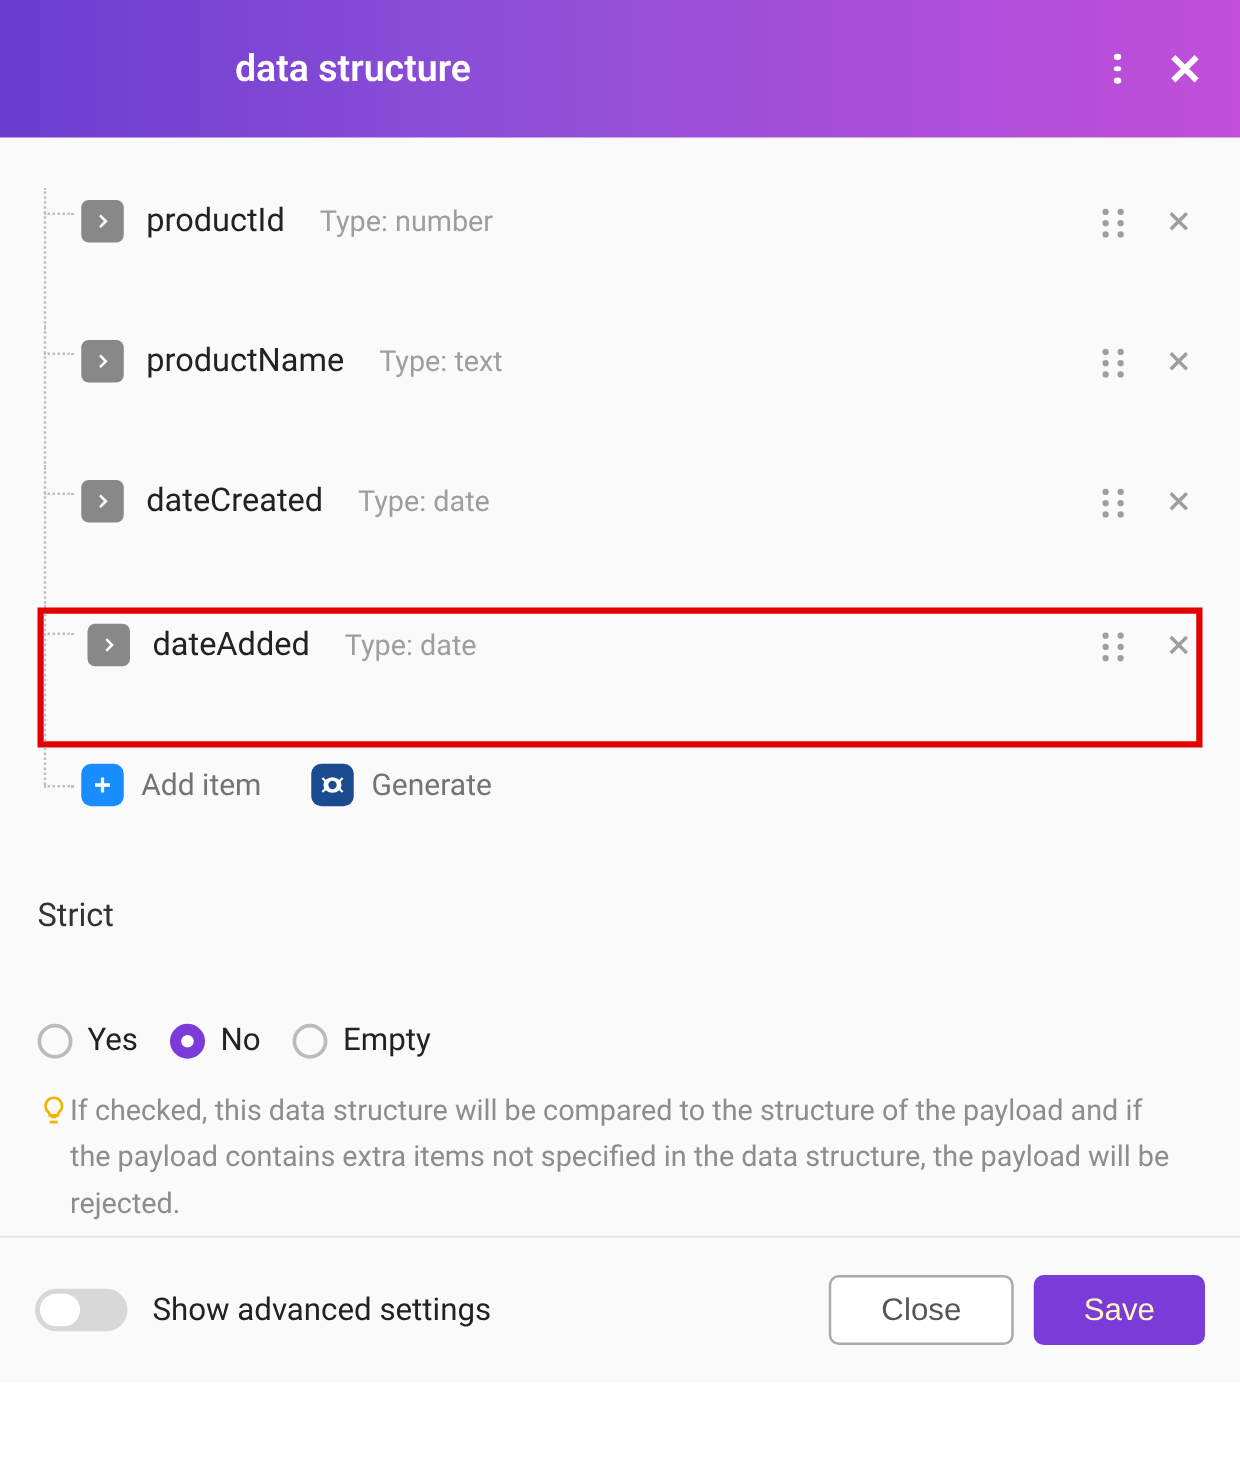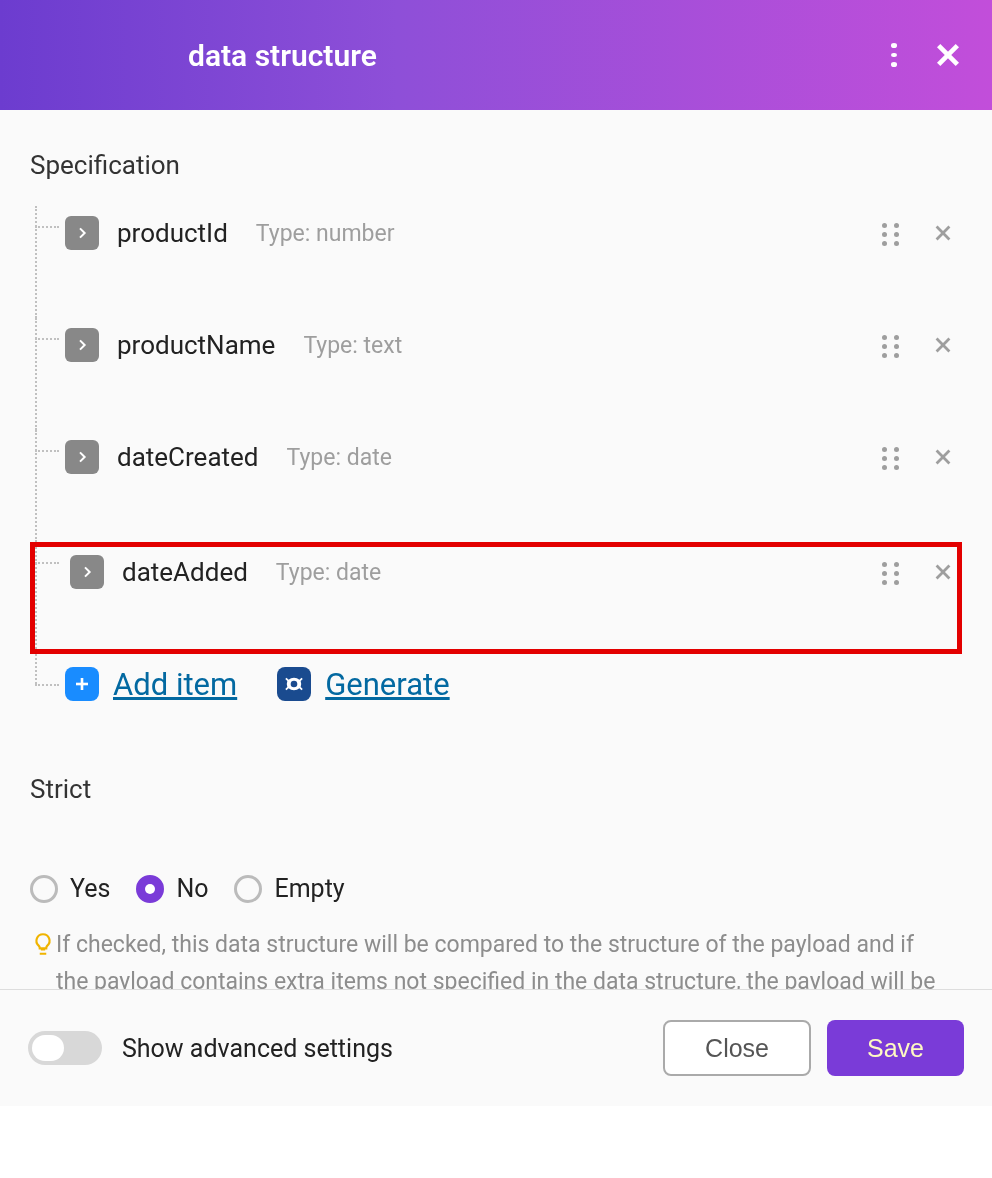--- a/index.html
+++ b/index.html
@@ -74,21 +74,21 @@
   .add-btn-icon {
     width:34px; height:34px; background:#198cff; border-radius:8px;
     display:flex; align-items:center; justify-content:center; cursor:pointer;
   }
   .add-btn-icon svg { stroke:#fff; stroke-width:3.5; }
   .generate-btn-icon {
     width:34px; height:34px; background:#1a4b8f; border-radius:8px;
     display:flex; align-items:center; justify-content:center; cursor:pointer;
   }
   .generate-btn-icon svg { fill:#fff; }
-  .action-text { font-size:31px; color:#0369a1; margin-left:14px; cursor:pointer;text-decoration:underline; }
+  .action-text { font-size:24px; color:#737373; margin-left:14px; cursor:pointer; }
   .spacer-inline { width:40px; }
 
   
   .strict-section { margin-top: 60px; }
   .radio-row { display:flex; align-items:center; gap:26px; margin-top:24px; }
   .radio-group { display:flex; align-items:center; gap:12px; cursor:pointer;margin-top:44px; }
   .radio-outer { width:28px; height:28px; border:3px solid #bbb; border-radius:50%; display:flex; align-items:center; justify-content:center; }
   .radio-outer.selected { border-color:#7a3bd8; background:#7a3bd8; }
   .radio-inner { width:10px; height:10px; background:#fff; border-radius:50%; display:none; }
   .radio-outer.selected .radio-inner { display:block; }
@@ -135,21 +135,20 @@
       <div class="icon-close-header">
         <svg viewBox="0 0 24 24">
             <line x1="4" y1="4" x2="20" y2="20"></line>
             <line x1="20" y1="4" x2="4" y2="20"></line>
           </svg>
       </div>
     </div>
   </div>
 
   <div class="body">
-    <div class="section-label">Specification</div>
 
     <div class="spec-list">
 
       <div class="spec-row">
         <div class="tree-line"></div>
           <div class="tree-elbow-h"></div>
         <div class="expand-btn">
           <svg viewBox="0 0 24 24" width="16" height="16">
               <polyline points="9,5 16,12 9,19"></polyline>
             </svg>

